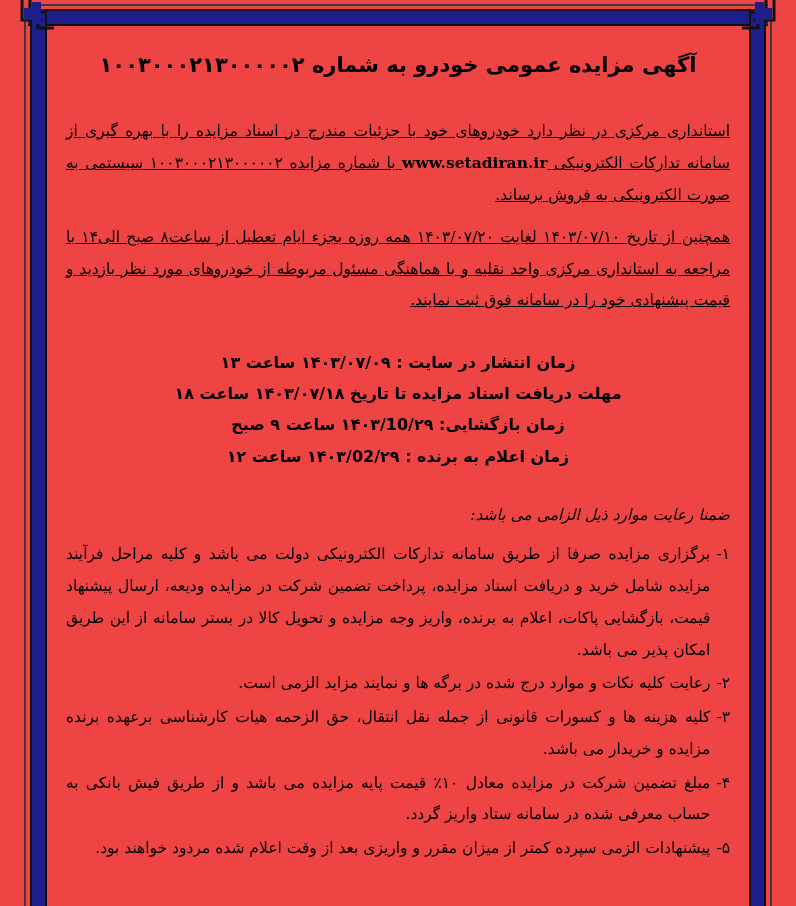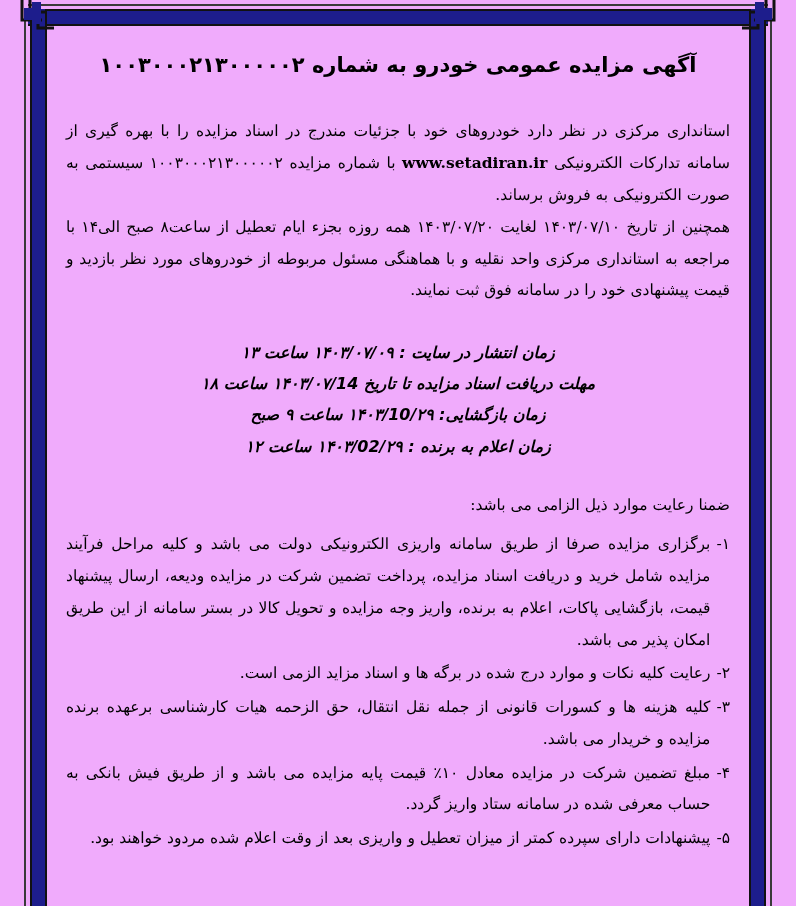--- a/index.html
+++ b/index.html
@@ -9,21 +9,21 @@
     background: #ffffff;
   }
   body {
     font-family: "DejaVu Sans", "Liberation Sans", sans-serif;
   }
 
   .page {
     position: relative;
     width: 796px;
     height: 906px;
-    background: #f0abfc;
+    background: #ef4444;
     overflow: hidden;
     box-sizing: border-box;
   }
 
   
   .frame-bar {
     position: absolute;
     background: #1d1d8c;
     z-index: 1;
   }
@@ -112,53 +112,54 @@
   }
 
   .para {
     font-family: "DejaVu Serif", "Liberation Serif", serif;
     font-size: 15.5px;
     line-height: 2.05;
     margin: 0;
     text-align: justify;
     text-align-last: right;
     padding: 0 8px;
+    text-decoration: underline;
   }
   .para.first { margin-top: 34px; }
-  .para.second { margin-top: 0px; }
+  .para.second { margin-top: 10px; }
 
   .latin {
     font-family: "DejaVu Serif", "Liberation Serif", serif;
     font-weight: bold;
     direction: ltr;
     unicode-bidi: embed;
     display: inline-block;
   }
 
   .dates {
     margin-top: 30px;
     padding: 0 8px;
-    font-style: italic;
   }
   .date-line {
     font-family: "DejaVu Sans", "Liberation Sans", sans-serif;
     font-weight: bold;
     font-size: 16px;
     line-height: 1.95;
     text-align: center;
     margin: 0;
     white-space: nowrap;
   }
 
   .notice {
     font-family: "DejaVu Serif", "Liberation Serif", serif;
     font-size: 15.5px;
     margin-top: 34px;
     padding: 0 8px;
     text-align: right;
+    font-style: italic;
   }
 
   .list {
     margin: 8px 0 0 0;
     padding: 0 8px;
     list-style: none;
   }
   .list-item {
     font-family: "DejaVu Serif", "Liberation Serif", serif;
     font-size: 15.5px;
@@ -221,44 +222,44 @@
     <p class="para first">
       <span>استانداری مرکزی در نظر دارد خودروهای خود با جزئیات مندرج در اسناد مزایده را با بهره گیری از سامانه تدارکات الکترونیکی</span>
       <span class="latin">www.setadiran.ir</span>
       <span>با شماره مزایده ۱۰۰۳۰۰۰۲۱۳۰۰۰۰۰۲ سیستمی به صورت الکترونیکی به فروش برساند.</span>
     </p>
 
     <p class="para second">همچنین از تاریخ ۱۴۰۳/۰۷/۱۰ لغایت  ۱۴۰۳/۰۷/۲۰ همه روزه بجزء ایام تعطیل از ساعت۸ صبح الی۱۴ با مراجعه به استانداری مرکزی واحد نقلیه و با هماهنگی مسئول مربوطه از خودروهای مورد نظر بازدید و قیمت پیشنهادی خود را در سامانه فوق ثبت نمایند.</p>
 
     <div class="dates">
       <p class="date-line">زمان انتشار در سایت : ۱۴۰۳/۰۷/۰۹  ساعت  ۱۳</p>
-      <p class="date-line">مهلت دریافت اسناد مزایده تا تاریخ ۱۴۰۳/۰۷/14 ساعت  ۱۸</p>
+      <p class="date-line">مهلت دریافت اسناد مزایده تا تاریخ ۱۴۰۳/۰۷/۱۸ ساعت  ۱۸</p>
       <p class="date-line">زمان بازگشایی: ۱۴۰۳/10/۲۹ ساعت ۹ صبح</p>
       <p class="date-line">زمان اعلام به برنده : ۱۴۰۳/02/۲۹ ساعت  ۱۲</p>
     </div>
 
     <p class="notice">ضمنا رعایت موارد ذیل الزامی می باشد:</p>
 
     <ol class="list">
       <li class="list-item">
         <span class="li-marker">۱-</span>
-        <span class="li-text">برگزاری مزایده صرفا از طریق سامانه واریزی الکترونیکی دولت می باشد و کلیه مراحل فرآیند مزایده شامل خرید و دریافت اسناد مزایده، پرداخت تضمین شرکت در مزایده ودیعه، ارسال پیشنهاد قیمت، بازگشایی پاکات، اعلام به برنده، واریز وجه مزایده و تحویل کالا در بستر سامانه از این طریق امکان پذیر می باشد.</span>
+        <span class="li-text">برگزاری مزایده صرفا از طریق سامانه تدارکات الکترونیکی دولت می باشد و کلیه مراحل فرآیند مزایده شامل خرید و دریافت اسناد مزایده، پرداخت تضمین شرکت در مزایده ودیعه، ارسال پیشنهاد قیمت، بازگشایی پاکات، اعلام به برنده، واریز وجه مزایده و تحویل کالا در بستر سامانه از این طریق امکان پذیر می باشد.</span>
       </li>
       <li class="list-item">
         <span class="li-marker">۲-</span>
-        <span class="li-text">رعایت کلیه نکات و موارد درج شده در برگه ها و اسناد مزاید الزمی است.</span>
+        <span class="li-text">رعایت کلیه نکات و موارد درج شده در برگه ها و نمایند مزاید الزمی است.</span>
       </li>
       <li class="list-item">
         <span class="li-marker">۳-</span>
         <span class="li-text">کلیه هزینه ها و کسورات قانونی از جمله نقل انتقال، حق الزحمه هیات کارشناسی برعهده برنده مزایده و خریدار می باشد.</span>
       </li>
       <li class="list-item">
         <span class="li-marker">۴-</span>
         <span class="li-text">مبلغ تضمین شرکت در مزایده معادل  ۱۰٪ قیمت پایه مزایده می باشد و از طریق فیش بانکی به حساب معرفی شده در سامانه ستاد واریز گردد.</span>
       </li>
       <li class="list-item">
         <span class="li-marker">۵-</span>
-        <span class="li-text">پیشنهادات دارای سپرده کمتر از میزان تعطیل و واریزی بعد از وقت اعلام شده مردود خواهند بود.</span>
+        <span class="li-text">پیشنهادات الزمی سپرده کمتر از میزان مقرر و واریزی بعد از وقت اعلام شده مردود خواهند بود.</span>
       </li>
     </ol>
 
   </div>
 </div>
 
 </body></html>

